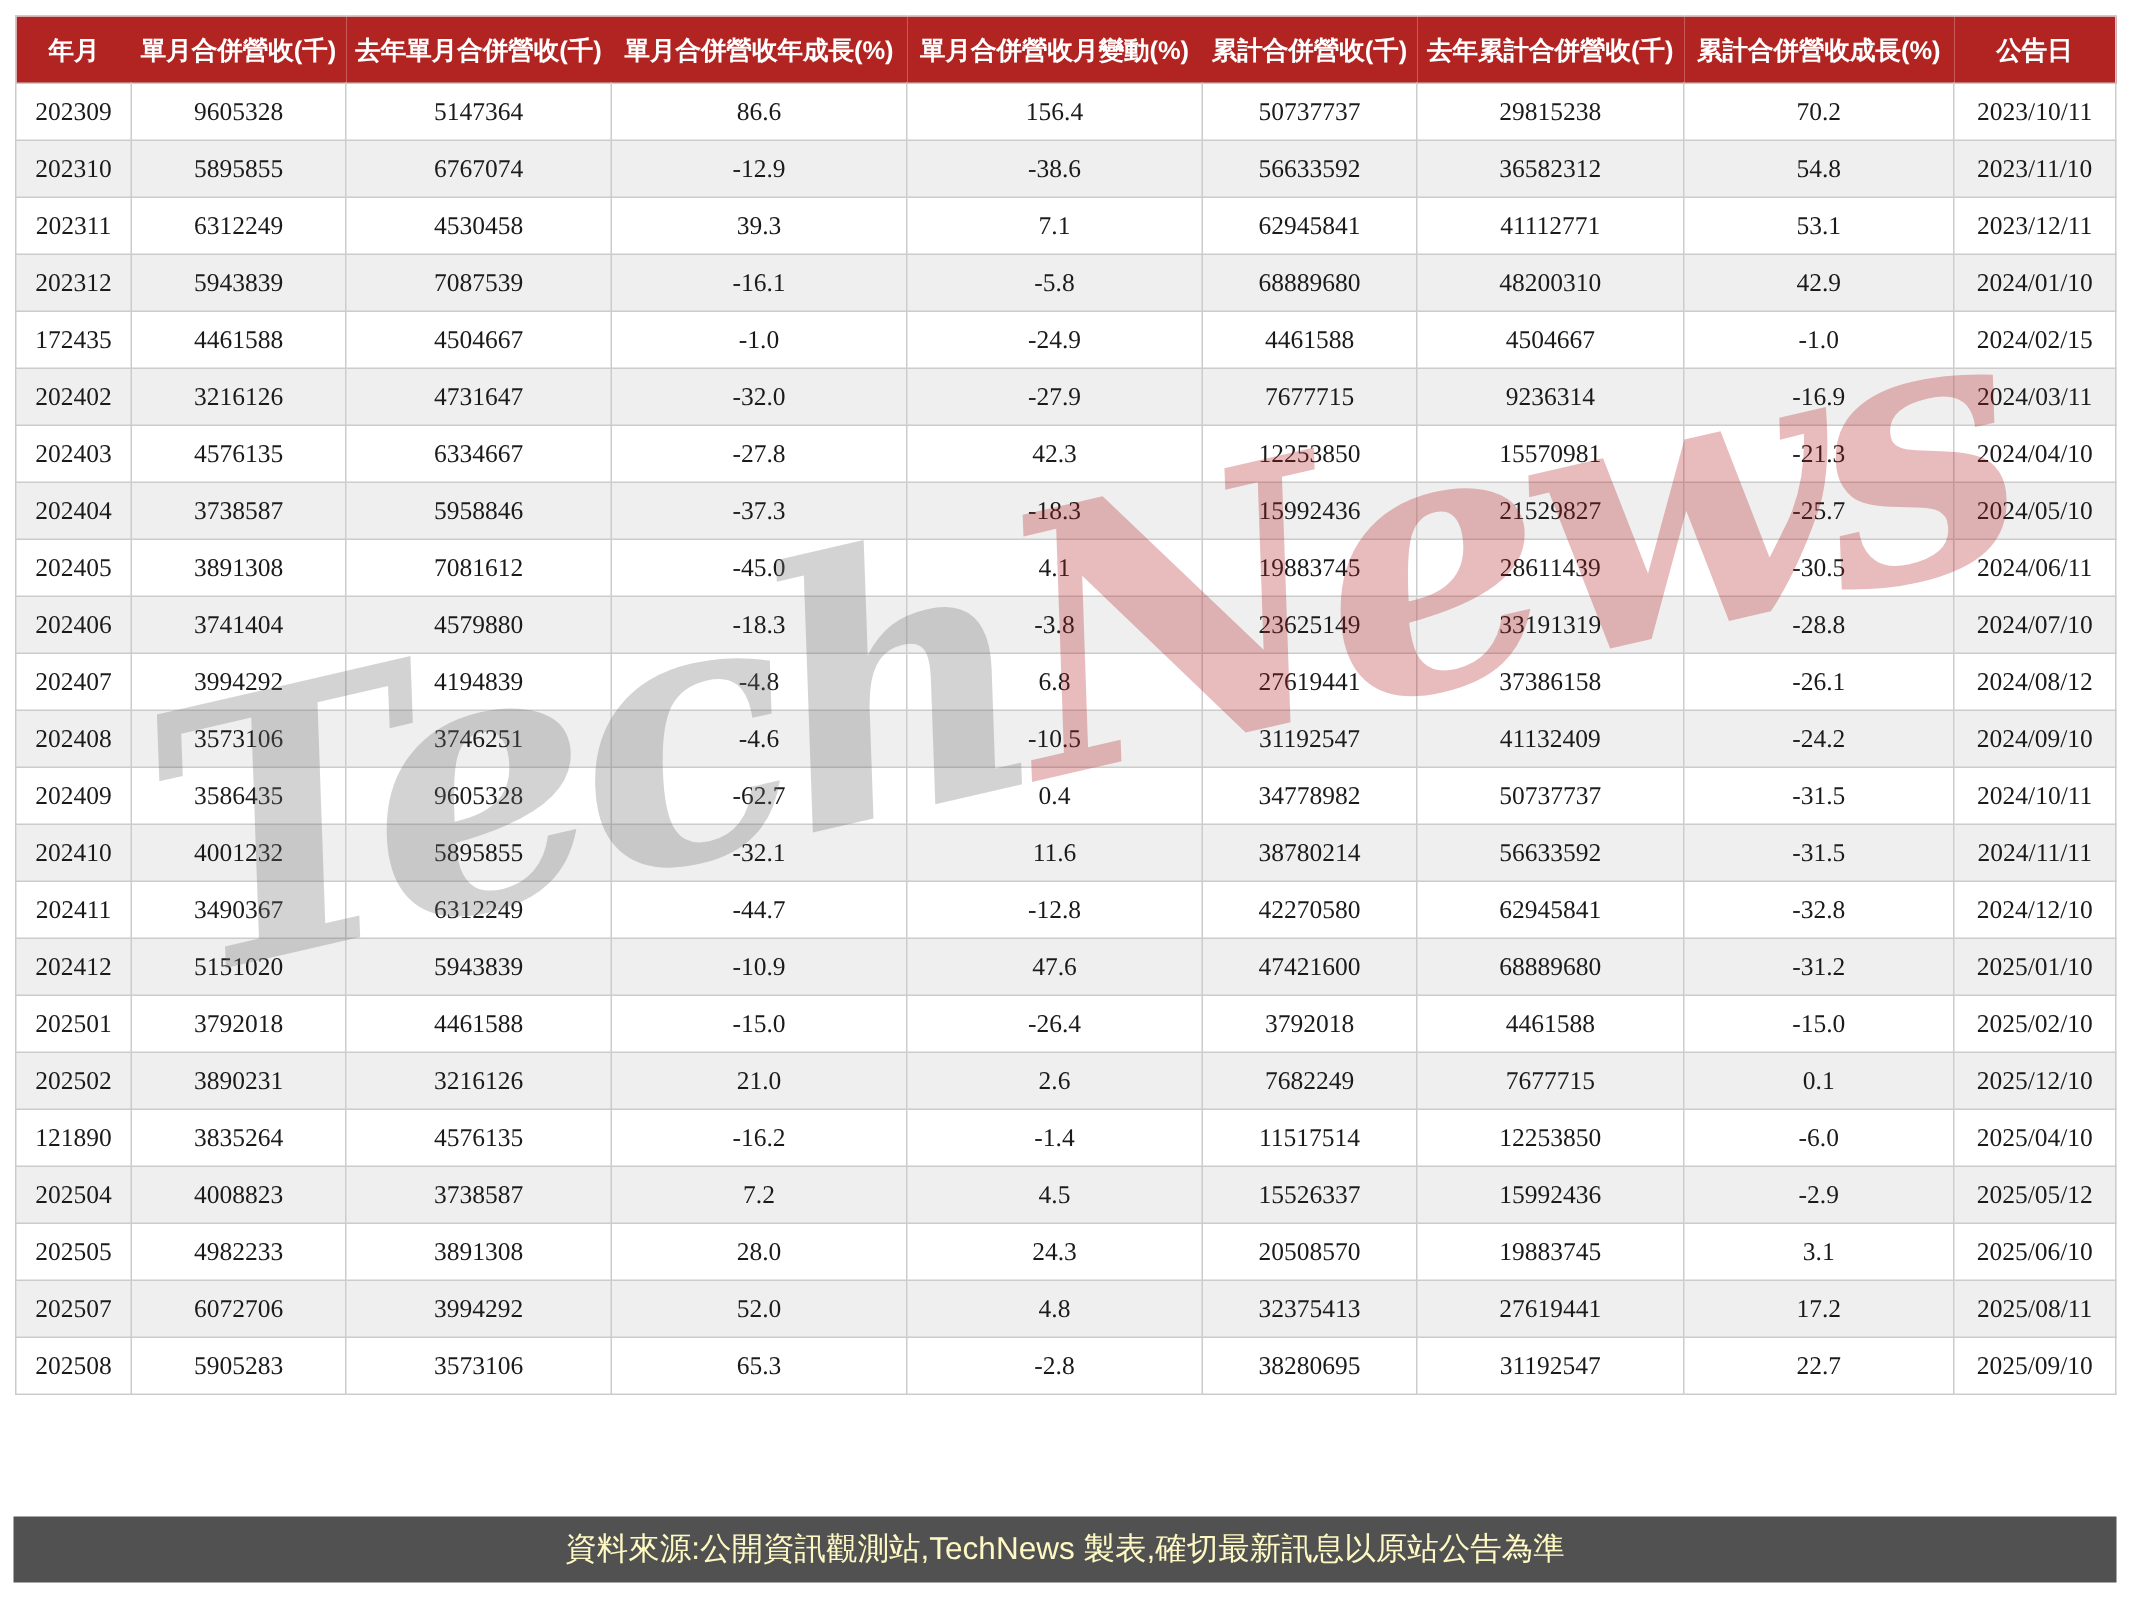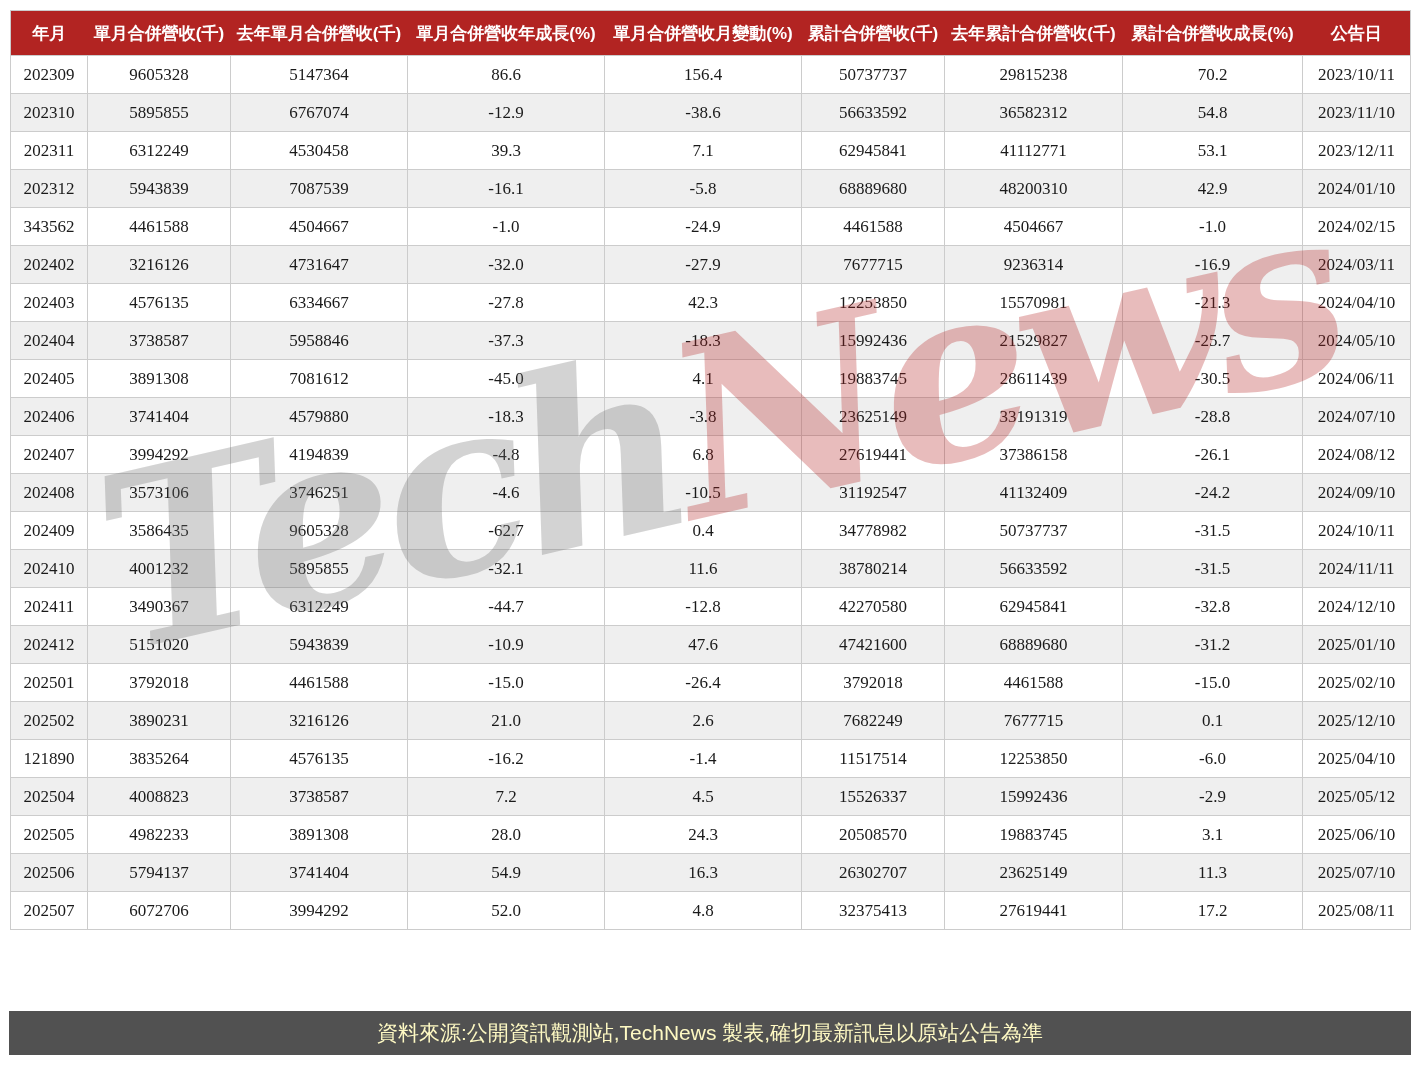--- a/index.html
+++ b/index.html
@@ -112,21 +112,21 @@
         <td>5943839</td>
         <td>7087539</td>
         <td>-16.1</td>
         <td>-5.8</td>
         <td>68889680</td>
         <td>48200310</td>
         <td>42.9</td>
         <td>2024/01/10</td>
       </tr>
       <tr>
-        <td>343562</td>
+        <td>172435</td>
         <td>4461588</td>
         <td>4504667</td>
         <td>-1.0</td>
         <td>-24.9</td>
         <td>4461588</td>
         <td>4504667</td>
         <td>-1.0</td>
         <td>2024/02/15</td>
       </tr>
       <tr>
@@ -299,41 +299,41 @@
         <td>4982233</td>
         <td>3891308</td>
         <td>28.0</td>
         <td>24.3</td>
         <td>20508570</td>
         <td>19883745</td>
         <td>3.1</td>
         <td>2025/06/10</td>
       </tr>
       <tr>
-        <td>202506</td>
-        <td>5794137</td>
-        <td>3741404</td>
-        <td>54.9</td>
-        <td>16.3</td>
-        <td>26302707</td>
-        <td>23625149</td>
-        <td>11.3</td>
-        <td>2025/07/10</td>
-      </tr>
-      <tr>
         <td>202507</td>
         <td>6072706</td>
         <td>3994292</td>
         <td>52.0</td>
         <td>4.8</td>
         <td>32375413</td>
         <td>27619441</td>
         <td>17.2</td>
         <td>2025/08/11</td>
       </tr>
+      <tr>
+        <td>202508</td>
+        <td>5905283</td>
+        <td>3573106</td>
+        <td>65.3</td>
+        <td>-2.8</td>
+        <td>38280695</td>
+        <td>31192547</td>
+        <td>22.7</td>
+        <td>2025/09/10</td>
+      </tr>
     </tbody>
 </table>
 
 <div class="watermark"><span class="wm-grey">Tech</span><span class="wm-red">News</span></div>
 
 <div class="footer-bar">
   <span>資料來源:公開資訊觀測站,TechNews 製表,確切最新訊息以原站公告為準</span>
 </div>
 
 </body></html>

